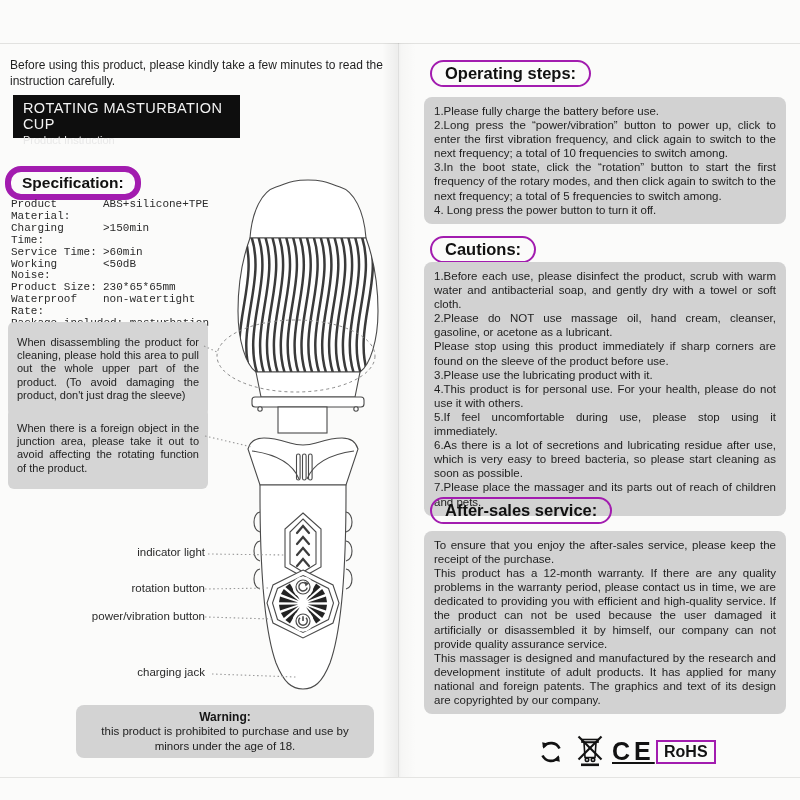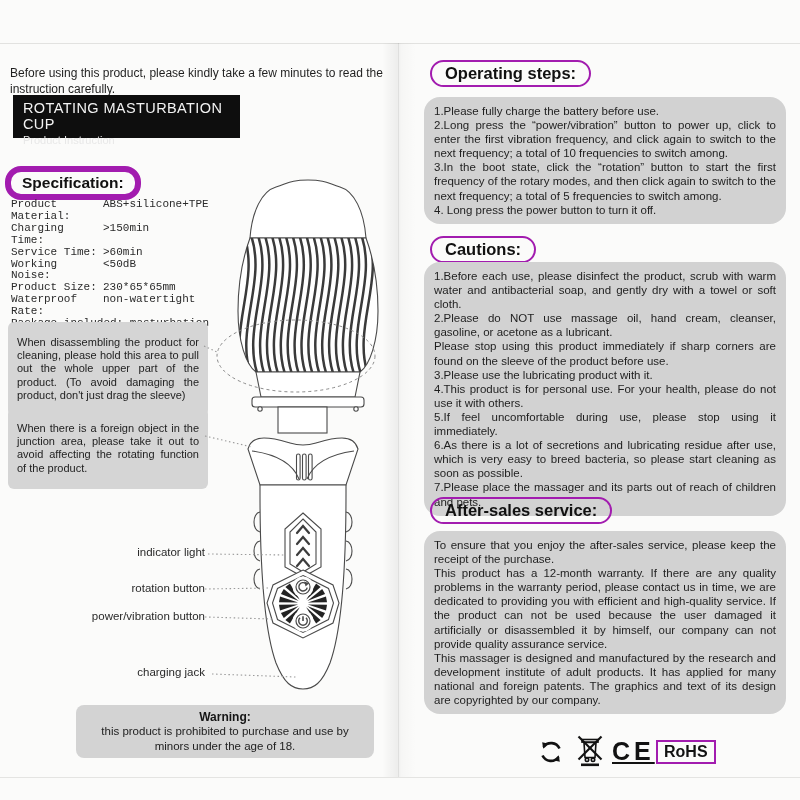--- a/index.html
+++ b/index.html
@@ -12,21 +12,21 @@
   }
   .abs{position:absolute;}
   
   .topline{left:0;top:43px;width:800px;height:1px;background:#e2e2e0;}
   .bottomline{left:0;top:777px;width:800px;height:1px;background:#e4e4e2;}
   .fold{left:382px;top:43px;width:34px;height:734px;
     background:linear-gradient(90deg,rgba(0,0,0,0) 0%,rgba(0,0,0,0.055) 45%,rgba(0,0,0,0.02) 58%,rgba(0,0,0,0) 100%);}
   .crease{left:398px;top:43px;width:1px;height:734px;background:rgba(0,0,0,0.07);}
 
   
-  .intro{left:10px;top:58px;width:374px;font-size:12px;line-height:1.32;color:#1f1f1f;margin-top:8px;}
+  .intro{left:10px;top:58px;width:374px;font-size:12px;line-height:1.32;color:#1f1f1f;}
   .title-block{left:13px;top:95px;width:227px;height:43px;background:#0e0e0e;color:#f2f2f2;
     padding:5px 0 0 10px;box-sizing:border-box;}
   .title-block .t1{font-size:14.5px;letter-spacing:0.4px;}
   .title-block .t2{font-size:11px;margin-top:2px;color:#e8e8e8;}
   .badge{display:inline-block;border:6px solid #a21caf;border-radius:16px;background:transparent;
     padding:2px 11px;font-weight:bold;font-size:15.5px;color:#111;}
   .badge.big{font-size:16.5px;border-width:2.5px;border-radius:18px;padding:2px 13px;}
   .spec-list{left:11px;top:199px;width:230px;font-size:11px;line-height:11.9px;font-family:Liberation Mono, monospace;}
   .spec-row{display:flex;}
   .spec-row .lab{width:92px;flex:none;}
@@ -34,21 +34,21 @@
     text-align:justify;color:#222;box-sizing:border-box;}
   .callout1{left:8px;top:322px;width:200px;}
   .callout2{left:8px;top:408px;width:200px;}
   .dlabel{font-size:11.5px;color:#2a2a2a;text-align:right;}
   .warning{left:48px;top:705px;width:298px;background:#d3d3d3;border-radius:8px;
     padding:5px 8px;box-sizing:border-box;text-align:center;margin-left:28px;}
   .warning .wh{font-size:12px;font-weight:bold;color:#161616;}
   .warning .wl{font-size:11.5px;line-height:1.27;color:#222;}
 
   
-  .graybox{background:#d2d2d2;border-radius:16px;padding:7px 10px;box-sizing:border-box;
+  .graybox{background:#d2d2d2;border-radius:8px;padding:7px 10px;box-sizing:border-box;
     font-size:11.5px;line-height:14.1px;text-align:justify;color:#1e1e1e;}
   .graybox p{margin:0;}
   .box-op{left:424px;top:97px;width:362px;}
   .box-ca{left:424px;top:262px;width:362px;}
   .box-as{left:424px;top:531px;width:362px;}
   .ce-mark{left:612px;top:737px;font-size:25px;font-weight:bold;letter-spacing:4px;color:#121212;text-decoration:underline;}
   .rohs-box{left:656px;top:740px;border:2px solid #a21caf;padding:0 6px;font-size:16px;
     font-weight:bold;color:#121212;line-height:20px;}
   svg{display:block;}
 </style>

